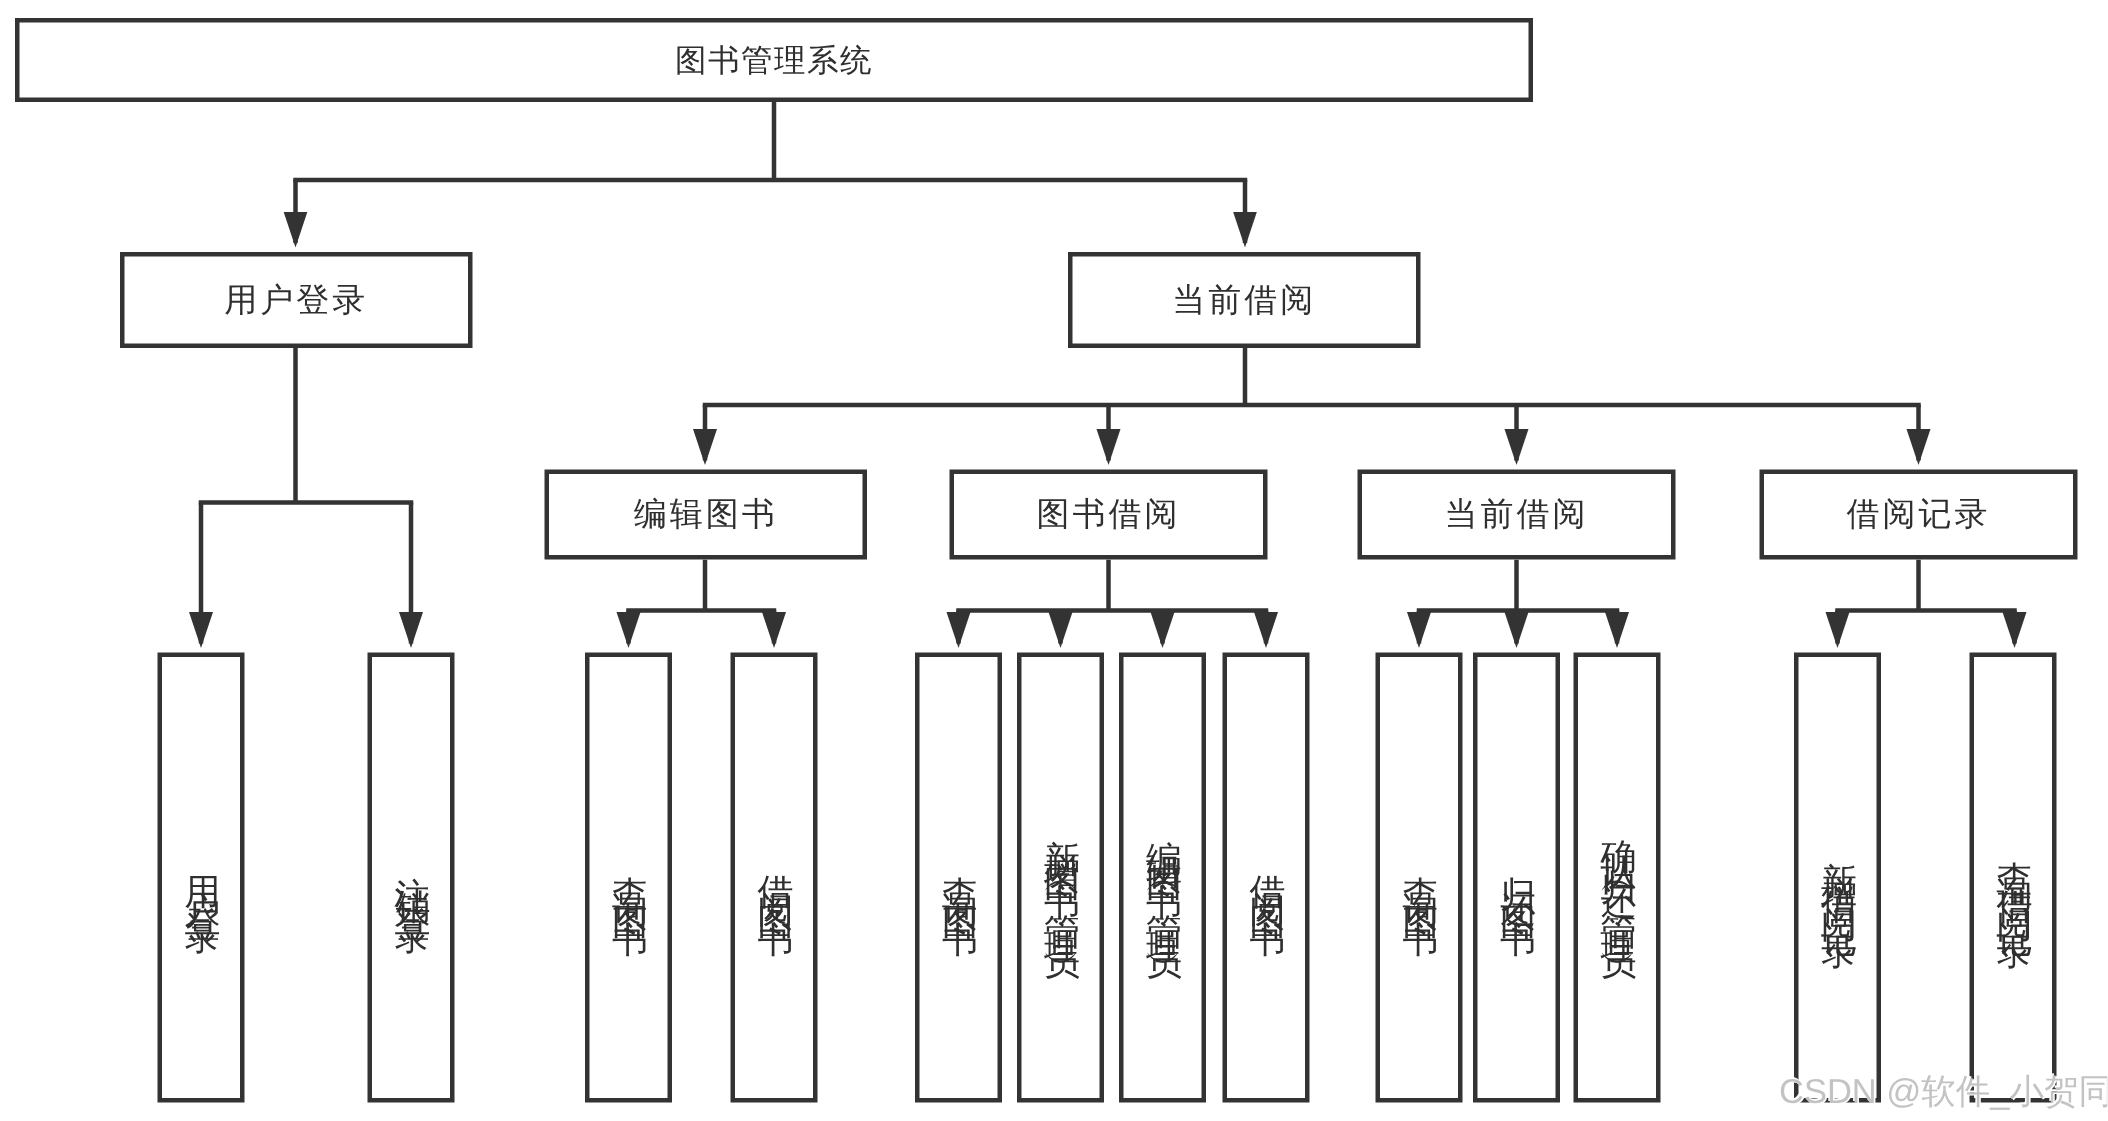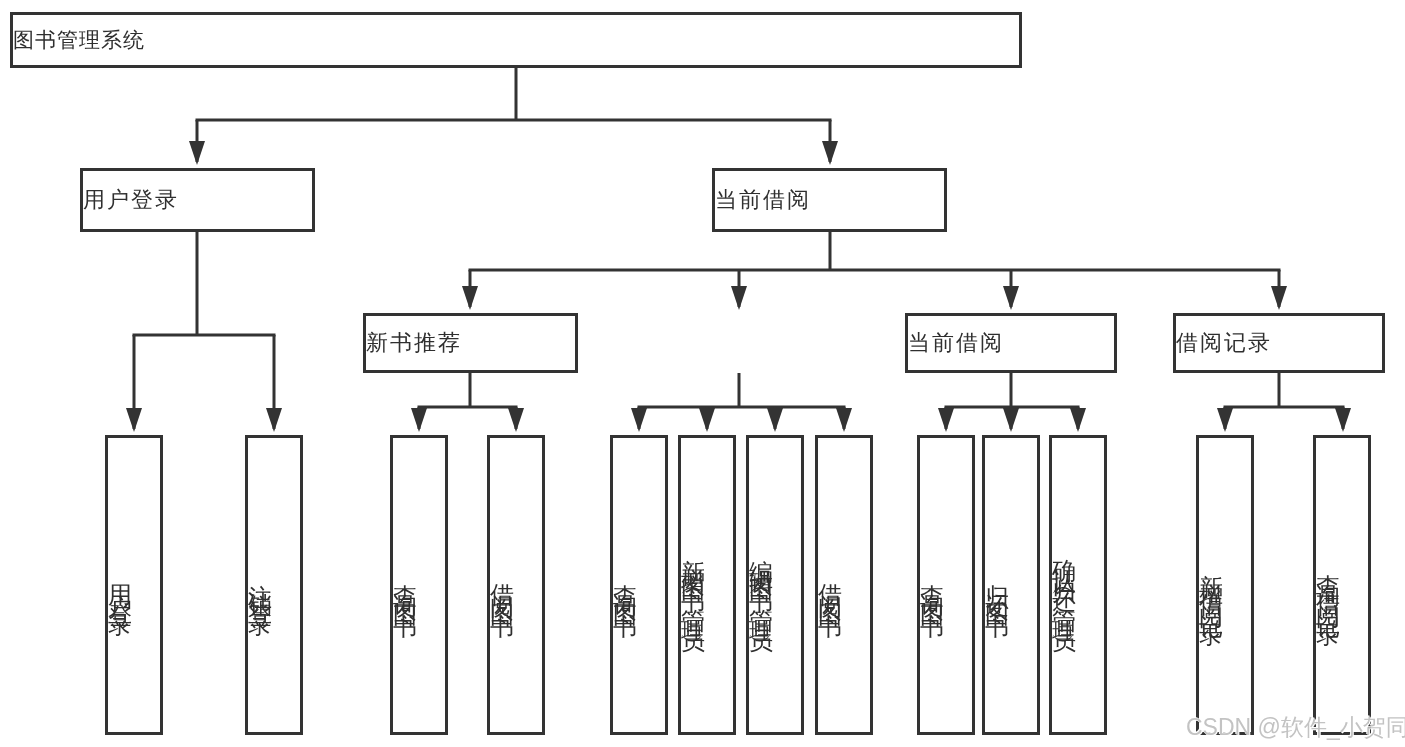--- a/index.html
+++ b/index.html
@@ -21,21 +21,21 @@
     width: 1405px; height: 747px;
   }
   .node {
     position: absolute;
     box-sizing: border-box;
     border: 3px solid #333333;
     background: #ffffff;
     color: #2f2f2f;
     display: flex;
     align-items: center;
-    justify-content: flex-start;
+    justify-content: center;
     text-align: center;
   }
   .node-root   { font-size: 21px; letter-spacing: 1px; }
   .node-branch { font-size: 22px; letter-spacing: 2px; }
   .node-leaf   { font-size: 24px; }
   .node-leaf .vtext {
     writing-mode: vertical-rl;
     letter-spacing: 10px;
     line-height: 1;
     max-height: 288px;
@@ -104,21 +104,24 @@
   </div>
 
   <div class="node node-branch" style="left:80px; top:168px; width:235px; height:64px;">
     <span>用户登录</span>
   </div>
   <div class="node node-branch" style="left:712px; top:168px; width:235px; height:64px;">
     <span>当前借阅</span>
   </div>
 
   <div class="node node-branch" style="left:363px; top:313px; width:215px; height:60px;">
-    <span>新书推荐</span>
+    <span>编辑图书</span>
+  </div>
+  <div class="node node-branch" style="left:633px; top:313px; width:212px; height:60px;">
+    <span>图书借阅</span>
   </div>
   <div class="node node-branch" style="left:905px; top:313px; width:212px; height:60px;">
     <span>当前借阅</span>
   </div>
   <div class="node node-branch" style="left:1173px; top:313px; width:212px; height:60px;">
     <span>借阅记录</span>
   </div>
 
   <div class="node node-leaf" style="left:105px; top:435px; width:58px; height:300px;">
     <span class="vtext">用户登录</span>

